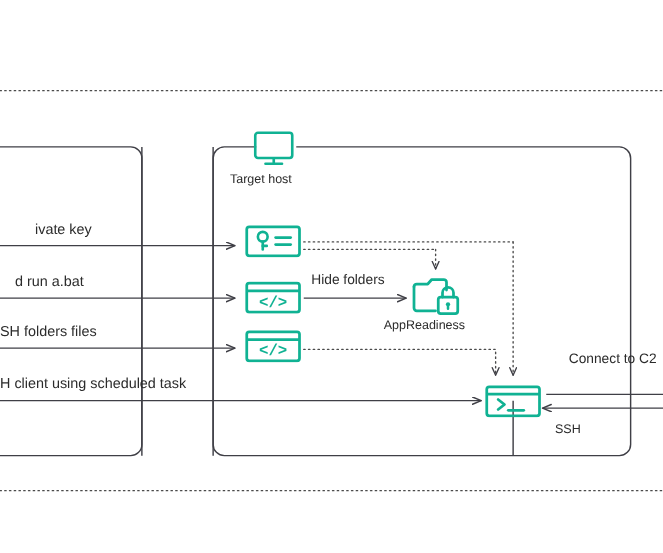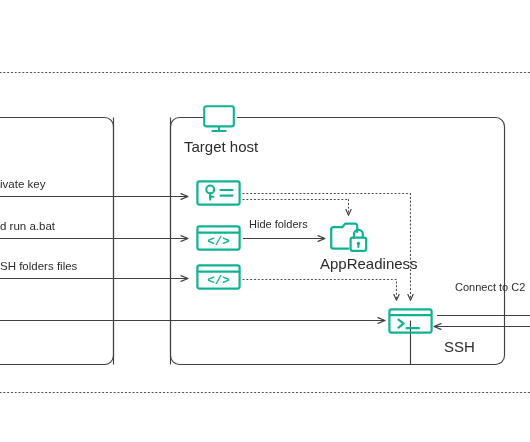--- a/index.html
+++ b/index.html
@@ -14,21 +14,21 @@
   svg.layer{position:absolute;left:0;top:0;width:530px;height:442px;overflow:visible;}
   .lbl{
     position:absolute;
     font-family:"Liberation Sans", sans-serif;
     color:#2b2b2b;
     white-space:nowrap;
     line-height:1;
   }
   .lbl-left{font-size:11.5px;}
   .lbl-mid{font-size:11px;}
-  .lbl-cap{font-size:15px;}
+  .lbl-cap{font-size:10px;}
   .icon-wrap{position:absolute;}
 </style>
 </head>
 <body>
 
 <div id="stage">
 
   <svg class="layer" viewBox="0 0 530 442">
     <defs>
       <marker id="ah" markerWidth="9" markerHeight="9" refX="7.6" refY="3.3" orient="auto" markerUnits="userSpaceOnUse">
@@ -124,24 +124,25 @@
 
   <div class="icon-wrap" style="left:388px;top:308px;">
     <svg width="45" height="26" viewBox="0 0 45 26">
       <rect x="1.4" y="1.4" width="42.2" height="23.2" rx="2" fill="none" stroke="#10b293" stroke-width="2.2"></rect>
       <line x1="1.4" y1="7.2" x2="43.6" y2="7.2" stroke="#10b293" stroke-width="2.2"></line>
       <path d="M10.5,11.6 L15.6,15.6 L10.5,19.6" fill="none" stroke="#10b293" stroke-width="2.2" stroke-linecap="round" stroke-linejoin="round"></path>
       <line x1="18.6" y1="20.2" x2="31" y2="20.2" stroke="#10b293" stroke-width="2.2" stroke-linecap="round"></line>
     </svg>
   </div>
 
-  <div class="lbl lbl-left" style="left:0px;top:179px;">ivate key</div>
-  <div class="lbl lbl-left" style="left:0px;top:221px;">d run a.bat</div>
+  <div class="lbl lbl-left" style="left:0px;top:179px;padding-left:28px;">ivate key</div>
+  <div class="lbl lbl-left" style="left:12px;top:221px;">d run a.bat</div>
   <div class="lbl lbl-left" style="left:0px;top:261px;">SH folders files</div>
+  <div class="lbl lbl-left" style="left:0px;top:302px;">H client using scheduled task</div>
 
   <div class="lbl lbl-mid" style="left:249px;top:219px;">Hide folders</div>
   <div class="lbl lbl-mid" style="left:455px;top:282px;">Connect to C2</div>
 
   <div class="lbl lbl-cap" style="left:184px;top:139px;">Target host</div>
-  <div class="lbl lbl-cap" style="left:307px;top:256px;margin-left:13px;">AppReadiness</div>
+  <div class="lbl lbl-cap" style="left:307px;top:256px;">AppReadiness</div>
   <div class="lbl lbl-cap" style="left:397px;top:339px;margin-left:47px;">SSH</div>
 
 </div>
 
 </body></html>

